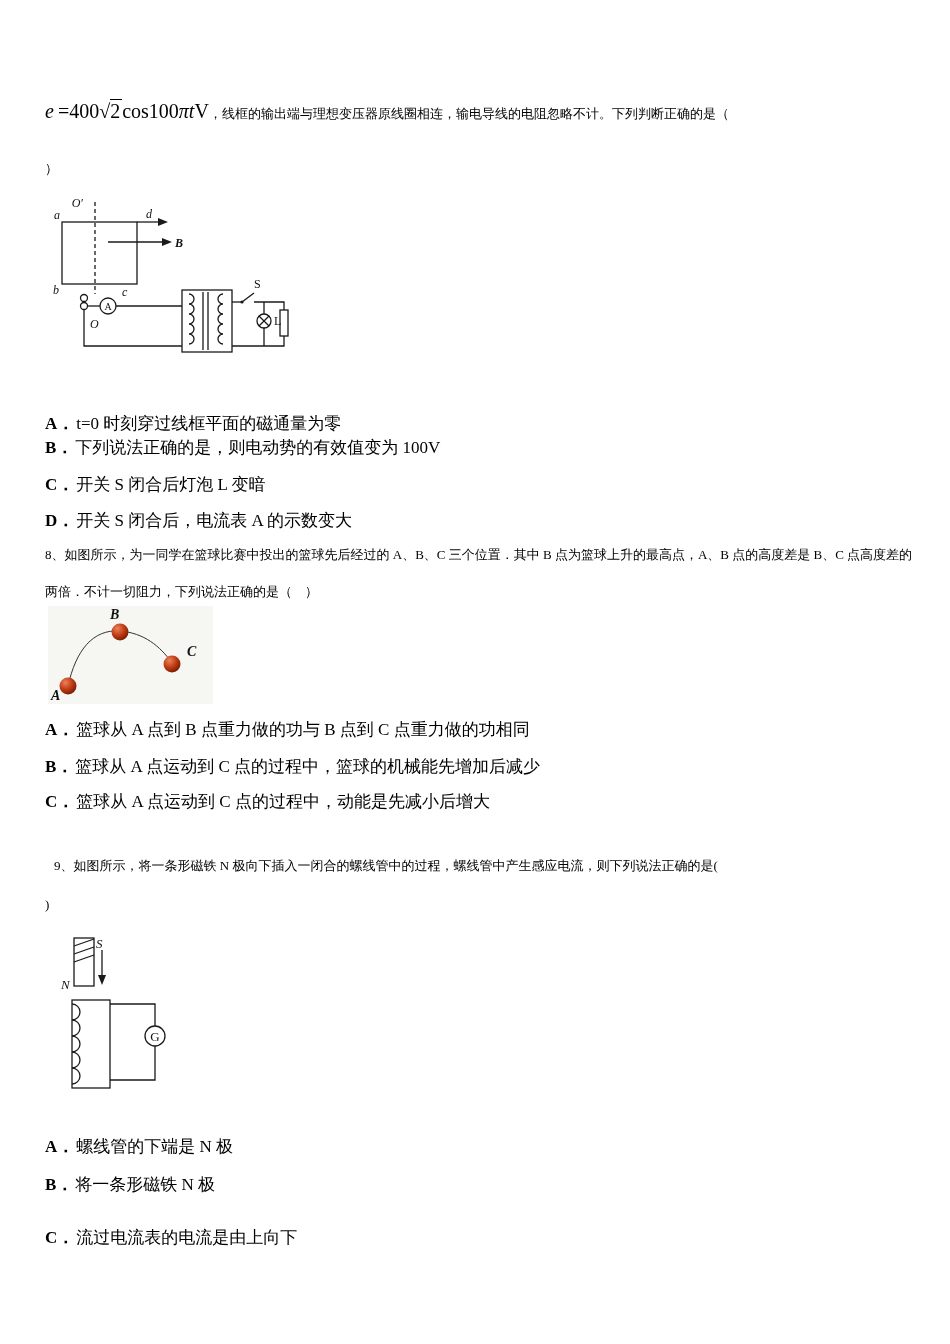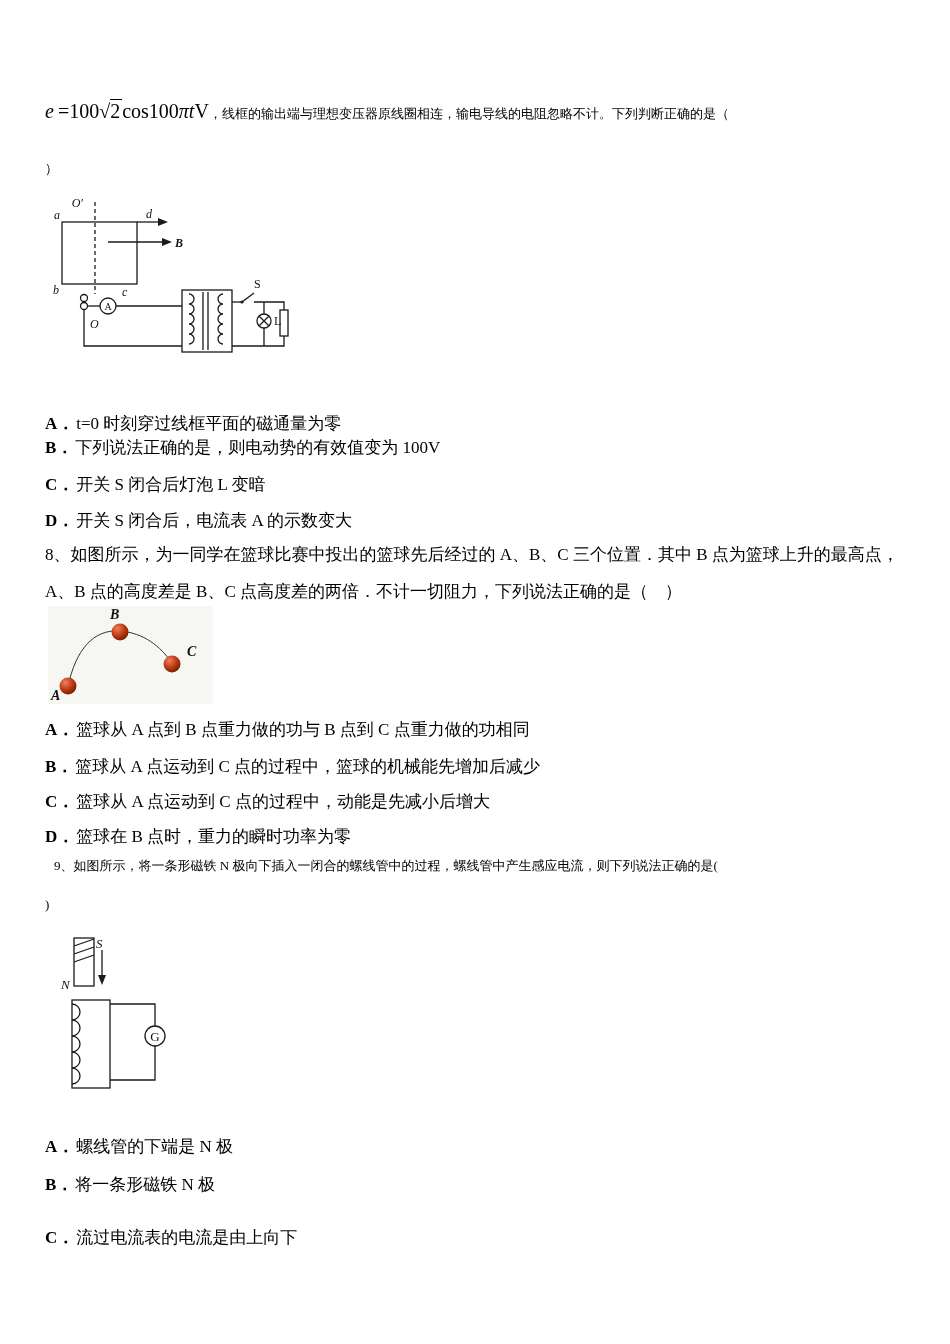--- a/index.html
+++ b/index.html
@@ -10,36 +10,36 @@
     height: 1344px;
     margin: 0 auto;
     background: #ffffff;
     color: #000;
     font-family: "Liberation Serif", "DejaVu Serif", serif;
     overflow: hidden;
   }
   .abs { position: absolute; }
   .nowrap { white-space: nowrap; }
   .cn { font-size: 13px; }
-  .para { font-size: 17px; line-height: 37px; }
+  .para { font-size: 13px; line-height: 37px; }
   .math { font-size: 20px; font-style: italic; font-family: "Liberation Serif", serif; }
   .math .up { font-style: normal; }
   .math .rad { border-top: 1.5px solid #000; padding: 0 2px 0 0; }
   .opt { position: absolute; left: 45px; font-size: 17px; white-space: nowrap; }
   .opt-label { font-weight: bold; margin-right: 2px; }
   svg { display: block; }
   svg text { font-family: "Liberation Serif", serif; }
 </style>
 </head>
 <body>
 
 <div class="page">
 
   <div class="abs nowrap" style="left:45px; top:100px;">
-    <span class="math"><i>e</i> <span class="up">=</span><span class="up">100</span><span class="up">√</span><span class="up rad">2</span><span class="up">cos100</span><i>πt</i><span class="up">V</span></span><span class="cn">，线框的输出端与理想变压器原线圈相连，输电导线的电阻忽略不计。下列判断正确的是（</span>
+    <span class="math"><i>e</i> <span class="up">=</span><span class="up">400</span><span class="up">√</span><span class="up rad">2</span><span class="up">cos100</span><i>πt</i><span class="up">V</span></span><span class="cn">，线框的输出端与理想变压器原线圈相连，输电导线的电阻忽略不计。下列判断正确的是（</span>
   </div>
   <div class="abs cn" style="left:45px; top:160px;">）</div>
 
   <svg class="abs" style="left:50px; top:194px;" width="244" height="172" viewBox="0 0 244 172">
     <g stroke="#1a1a1a" fill="none" stroke-width="1.3">
       <rect x="12" y="28" width="75" height="62"></rect>
       <line x1="45" y1="8" x2="45" y2="100" stroke-dasharray="4 3"></line>
       <line x1="87" y1="28" x2="108" y2="28"></line>
       <line x1="58" y1="48" x2="112" y2="48"></line>
       <circle cx="34" cy="104" r="3.5"></circle>
@@ -106,21 +106,20 @@
     <g font-size="14" font-weight="bold" font-style="italic" fill="#111">
       <text x="3" y="94">A</text>
       <text x="62" y="13">B</text>
       <text x="139" y="50">C</text>
     </g>
   </svg>
 
   <div class="opt" style="top:718px;"><span class="opt-label">A．</span><span>篮球从 A 点到 B 点重力做的功与 B 点到 C 点重力做的功相同</span></div>
   <div class="opt" style="top:790px;"><span class="opt-label">C．</span><span>篮球从 A 点运动到 C 点的过程中，动能是先减小后增大</span></div>
   <div class="opt" style="top:755px;"><span class="opt-label">B．</span><span>篮球从 A 点运动到 C 点的过程中，篮球的机械能先增加后减少</span></div>
-  <div class="opt" style="top:825px;"><span class="opt-label">D．</span><span>篮球在 B 点时，重力的瞬时功率为零</span></div>
 
   <div class="abs cn nowrap" style="left:54px; top:857px;">
     <span>9、</span><span>如图所示，将一条形磁铁 N 极向下插入一闭合的螺线管中的过程，螺线管中产生感应电流，则下列说法正确的是(</span>
   </div>
   <div class="abs cn" style="left:45px; top:897px;">)</div>
 
   <svg class="abs" style="left:52px; top:928px;" width="130" height="180" viewBox="0 0 130 180">
     <g stroke="#1a1a1a" fill="none" stroke-width="1.3">
       <rect x="22" y="10" width="20" height="48"></rect>
       <line x1="22" y1="18" x2="42" y2="11"></line>

